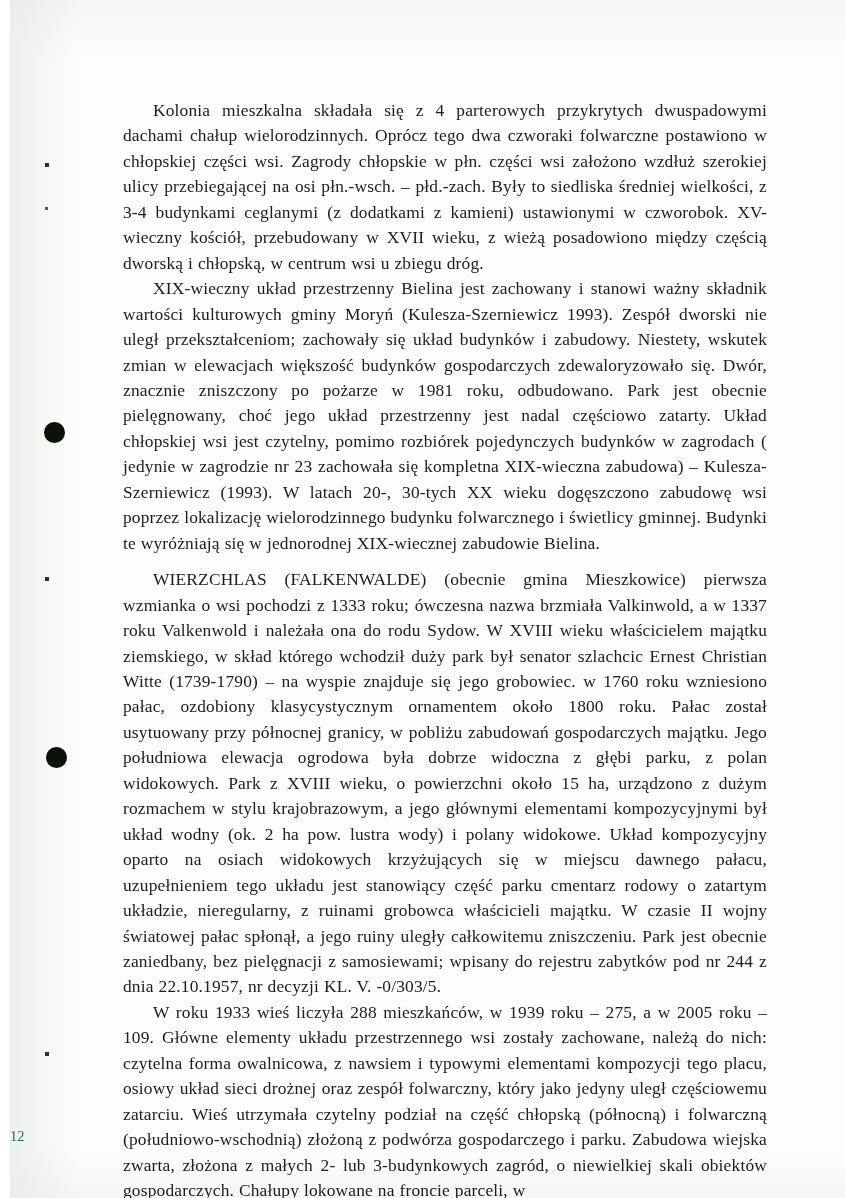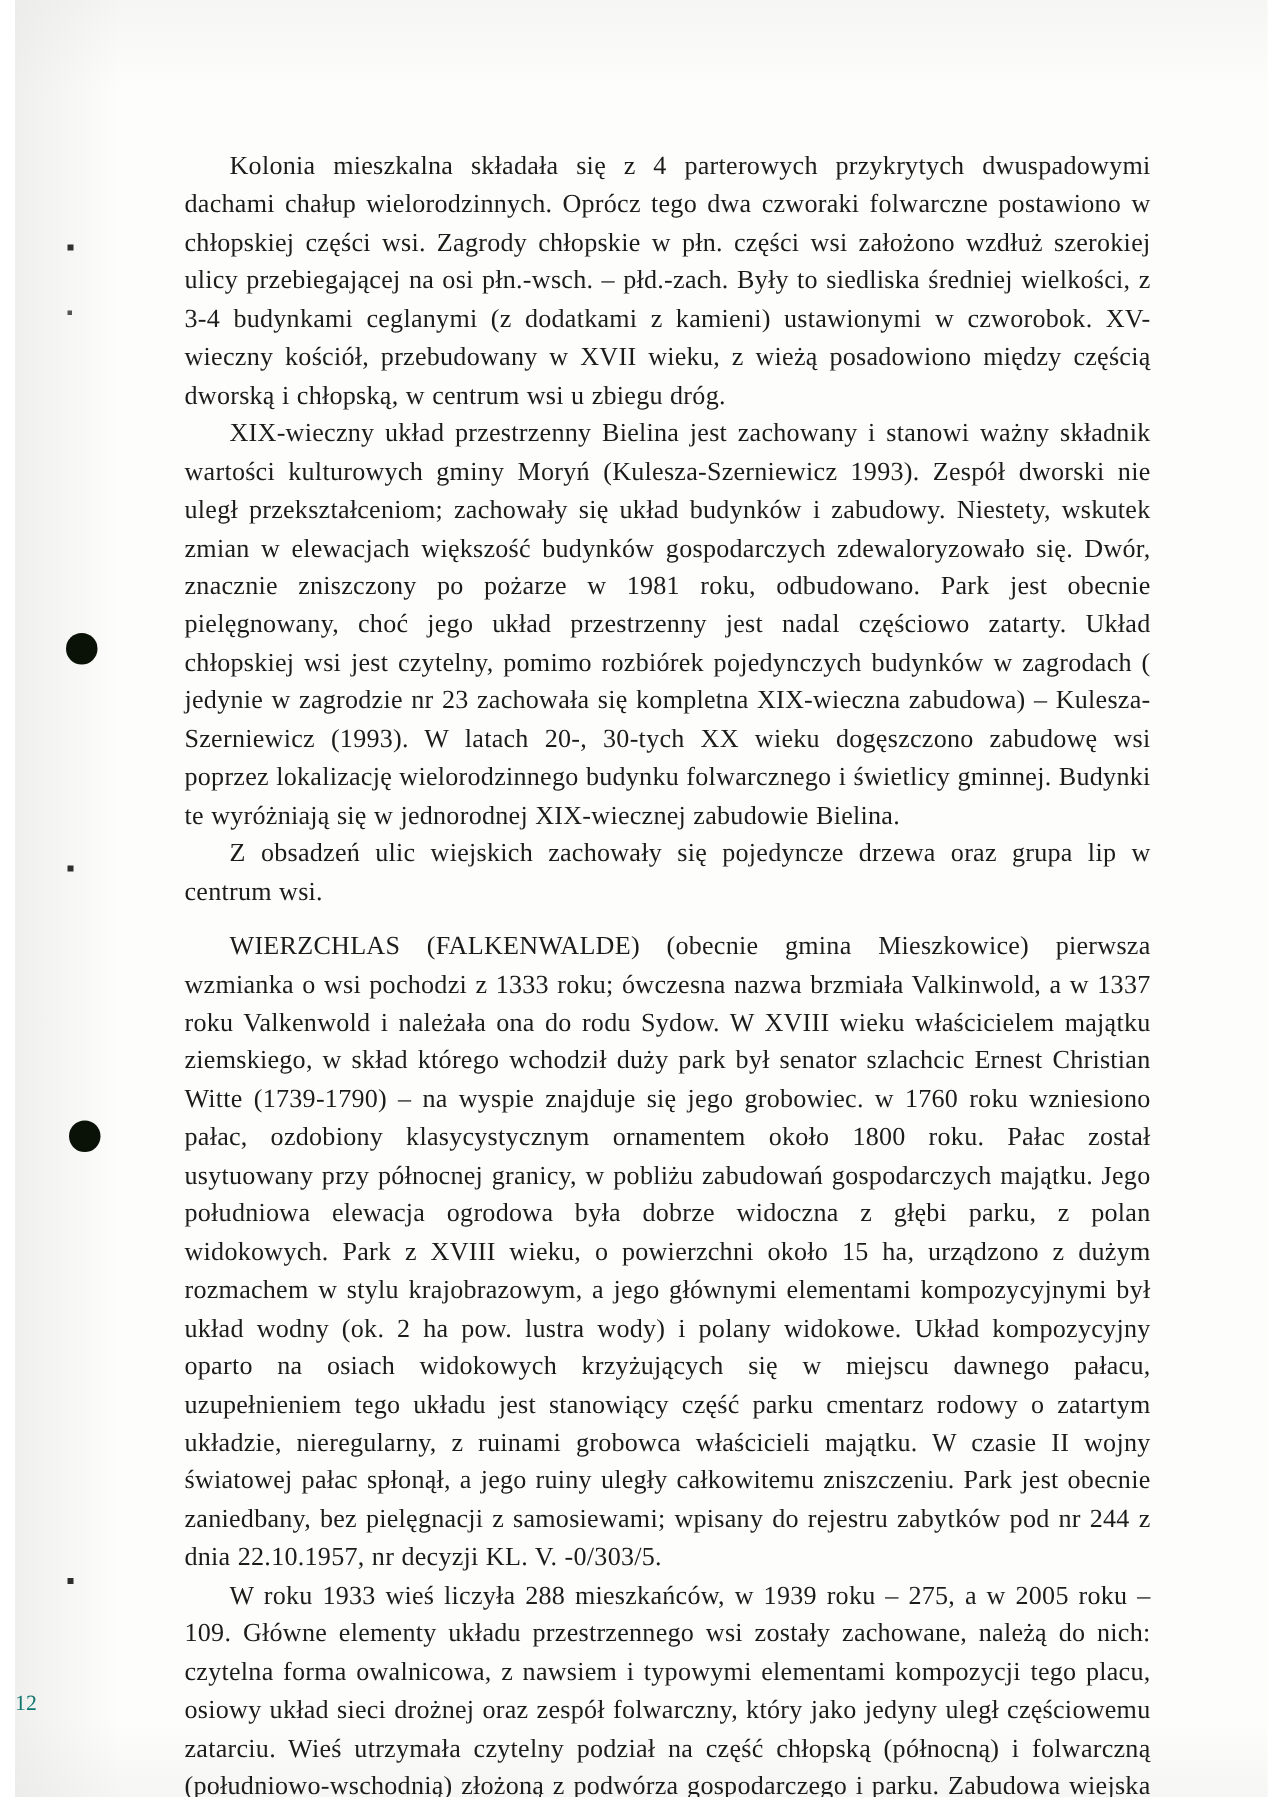--- a/index.html
+++ b/index.html
@@ -95,21 +95,20 @@
   <div class="speck speck-4"></div>
   <div class="speck speck-2"></div>
   <div class="speck speck-3"></div>
 
   <div class="text-column">
 
     <p class="body-par indent-first">Kolonia mieszkalna składała się z 4 parterowych przykrytych dwuspadowymi dachami chałup wielorodzinnych. Oprócz tego dwa czworaki folwarczne postawiono w chłopskiej części wsi. Zagrody chłopskie w płn. części wsi założono wzdłuż szerokiej ulicy przebiegającej na osi płn.-wsch. – płd.-zach. Były to siedliska średniej wielkości, z 3-4 budynkami ceglanymi (z dodatkami z kamieni) ustawionymi w czworobok. XV-wieczny kościół, przebudowany w XVII wieku, z wieżą posadowiono między częścią dworską i chłopską, w centrum wsi u zbiegu dróg.</p>
 
     <p class="body-par indent-first">XIX-wieczny układ przestrzenny Bielina jest zachowany i stanowi ważny składnik wartości kulturowych gminy Moryń (Kulesza-Szerniewicz 1993). Zespół dworski nie uległ przekształceniom; zachowały się układ budynków i zabudowy. Niestety, wskutek zmian w elewacjach większość budynków gospodarczych zdewaloryzowało się. Dwór, znacznie zniszczony po pożarze w 1981 roku, odbudowano. Park jest obecnie pielęgnowany, choć jego układ przestrzenny jest nadal częściowo zatarty. Układ chłopskiej wsi jest czytelny, pomimo rozbiórek pojedynczych budynków w zagrodach ( jedynie w zagrodzie nr 23 zachowała się kompletna XIX-wieczna zabudowa) – Kulesza-Szerniewicz (1993). W latach 20-, 30-tych XX wieku dogęszczono zabudowę wsi poprzez lokalizację wielorodzinnego budynku folwarcznego i świetlicy gminnej. Budynki te wyróżniają się w jednorodnej XIX-wiecznej zabudowie Bielina.</p>
 
-    <p class="body-par indent-first">Z obsadzeń ulic wiejskich zachowały się pojedyncze drzewa oraz grupa lip w centrum wsi.</p>
 
     <p class="body-par indent-first gap-before"><span class="heading-underline">WIERZCHLAS (FALKENWALDE) (obecnie gmina Mieszkowice)</span><span> pierwsza wzmianka o wsi pochodzi z 1333 roku; ówczesna nazwa brzmiała Valkinwold, a w 1337 roku Valkenwold i należała ona do rodu Sydow. W XVIII wieku właścicielem majątku ziemskiego, w skład którego wchodził duży park był senator szlachcic Ernest Christian Witte (1739-1790) – na wyspie znajduje się jego grobowiec. w 1760 roku wzniesiono pałac, ozdobiony klasycystycznym ornamentem około 1800 roku. Pałac został usytuowany przy północnej granicy, w pobliżu zabudowań gospodarczych majątku. Jego południowa elewacja ogrodowa była dobrze widoczna z głębi parku, z polan widokowych. Park z XVIII wieku, o powierzchni około 15 ha, urządzono z dużym rozmachem w stylu krajobrazowym, a jego głównymi elementami kompozycyjnymi był układ wodny (ok. 2 ha pow. lustra wody) i polany widokowe. Układ kompozycyjny oparto na osiach widokowych krzyżujących się w miejscu dawnego pałacu, uzupełnieniem tego układu jest stanowiący część parku cmentarz rodowy o zatartym układzie, nieregularny, z ruinami grobowca właścicieli majątku. W czasie II wojny światowej pałac spłonął, a jego ruiny uległy całkowitemu zniszczeniu. Park jest obecnie zaniedbany, bez pielęgnacji z samosiewami; wpisany do rejestru zabytków pod nr 244 z dnia 22.10.1957, nr decyzji KL. V. -0/303/5.</span></p>
 
     <p class="body-par indent-first">W roku 1933 wieś liczyła 288 mieszkańców, w 1939 roku – 275, a w 2005 roku – 109. Główne elementy układu przestrzennego wsi zostały zachowane, należą do nich: czytelna forma owalnicowa, z nawsiem i typowymi elementami kompozycji tego placu, osiowy układ sieci drożnej oraz zespół folwarczny, który jako jedyny uległ częściowemu zatarciu. Wieś utrzymała czytelny podział na część chłopską (północną) i folwarczną (południowo-wschodnią) złożoną z podwórza gospodarczego i parku. Zabudowa wiejska zwarta, złożona z małych 2- lub 3-budynkowych zagród, o niewielkiej skali obiektów gospodarczych. Chałupy lokowane na froncie parceli, w</p>
 
   </div>
 
   <div class="page-number">12</div>
 
 </div>

